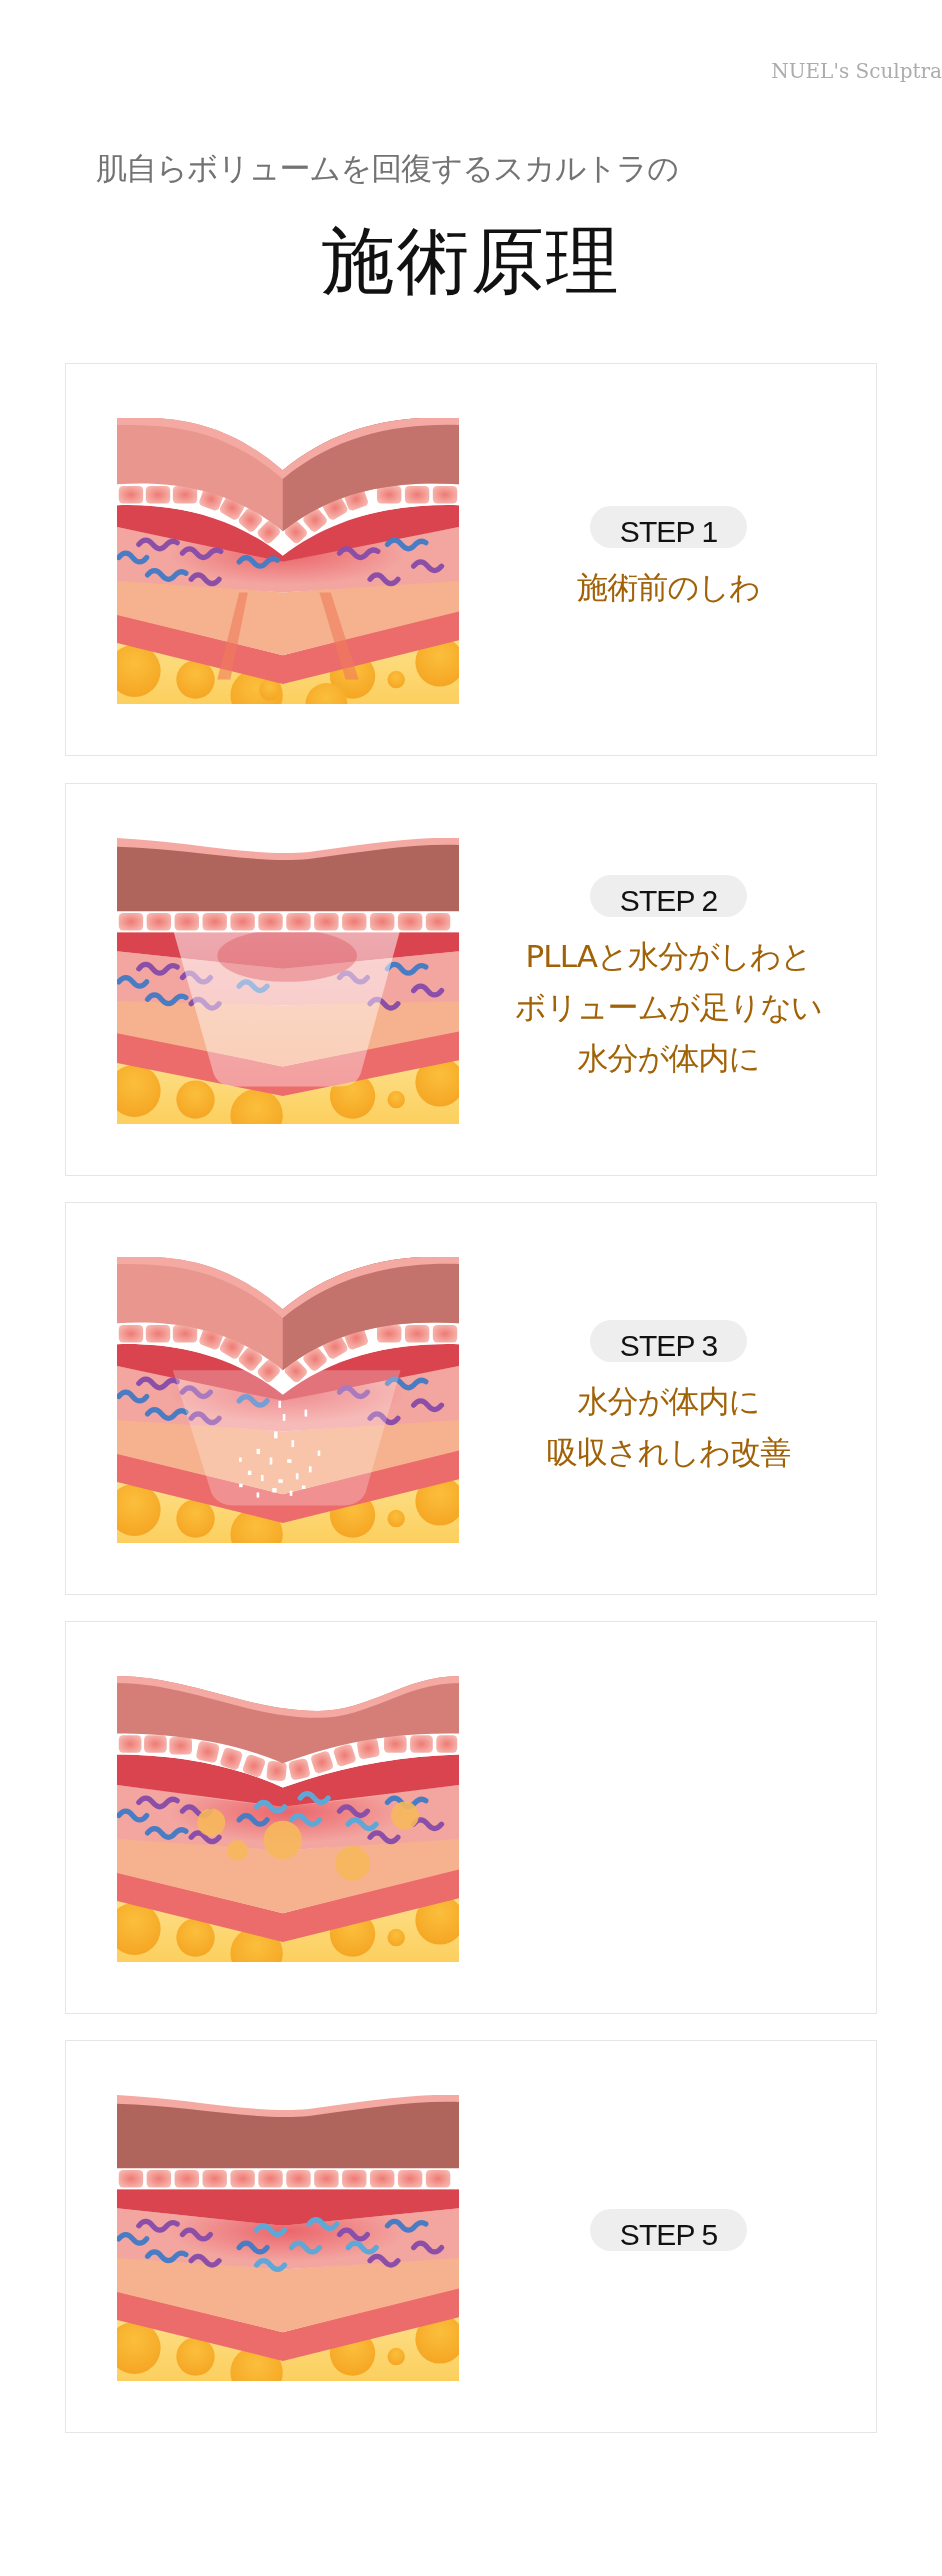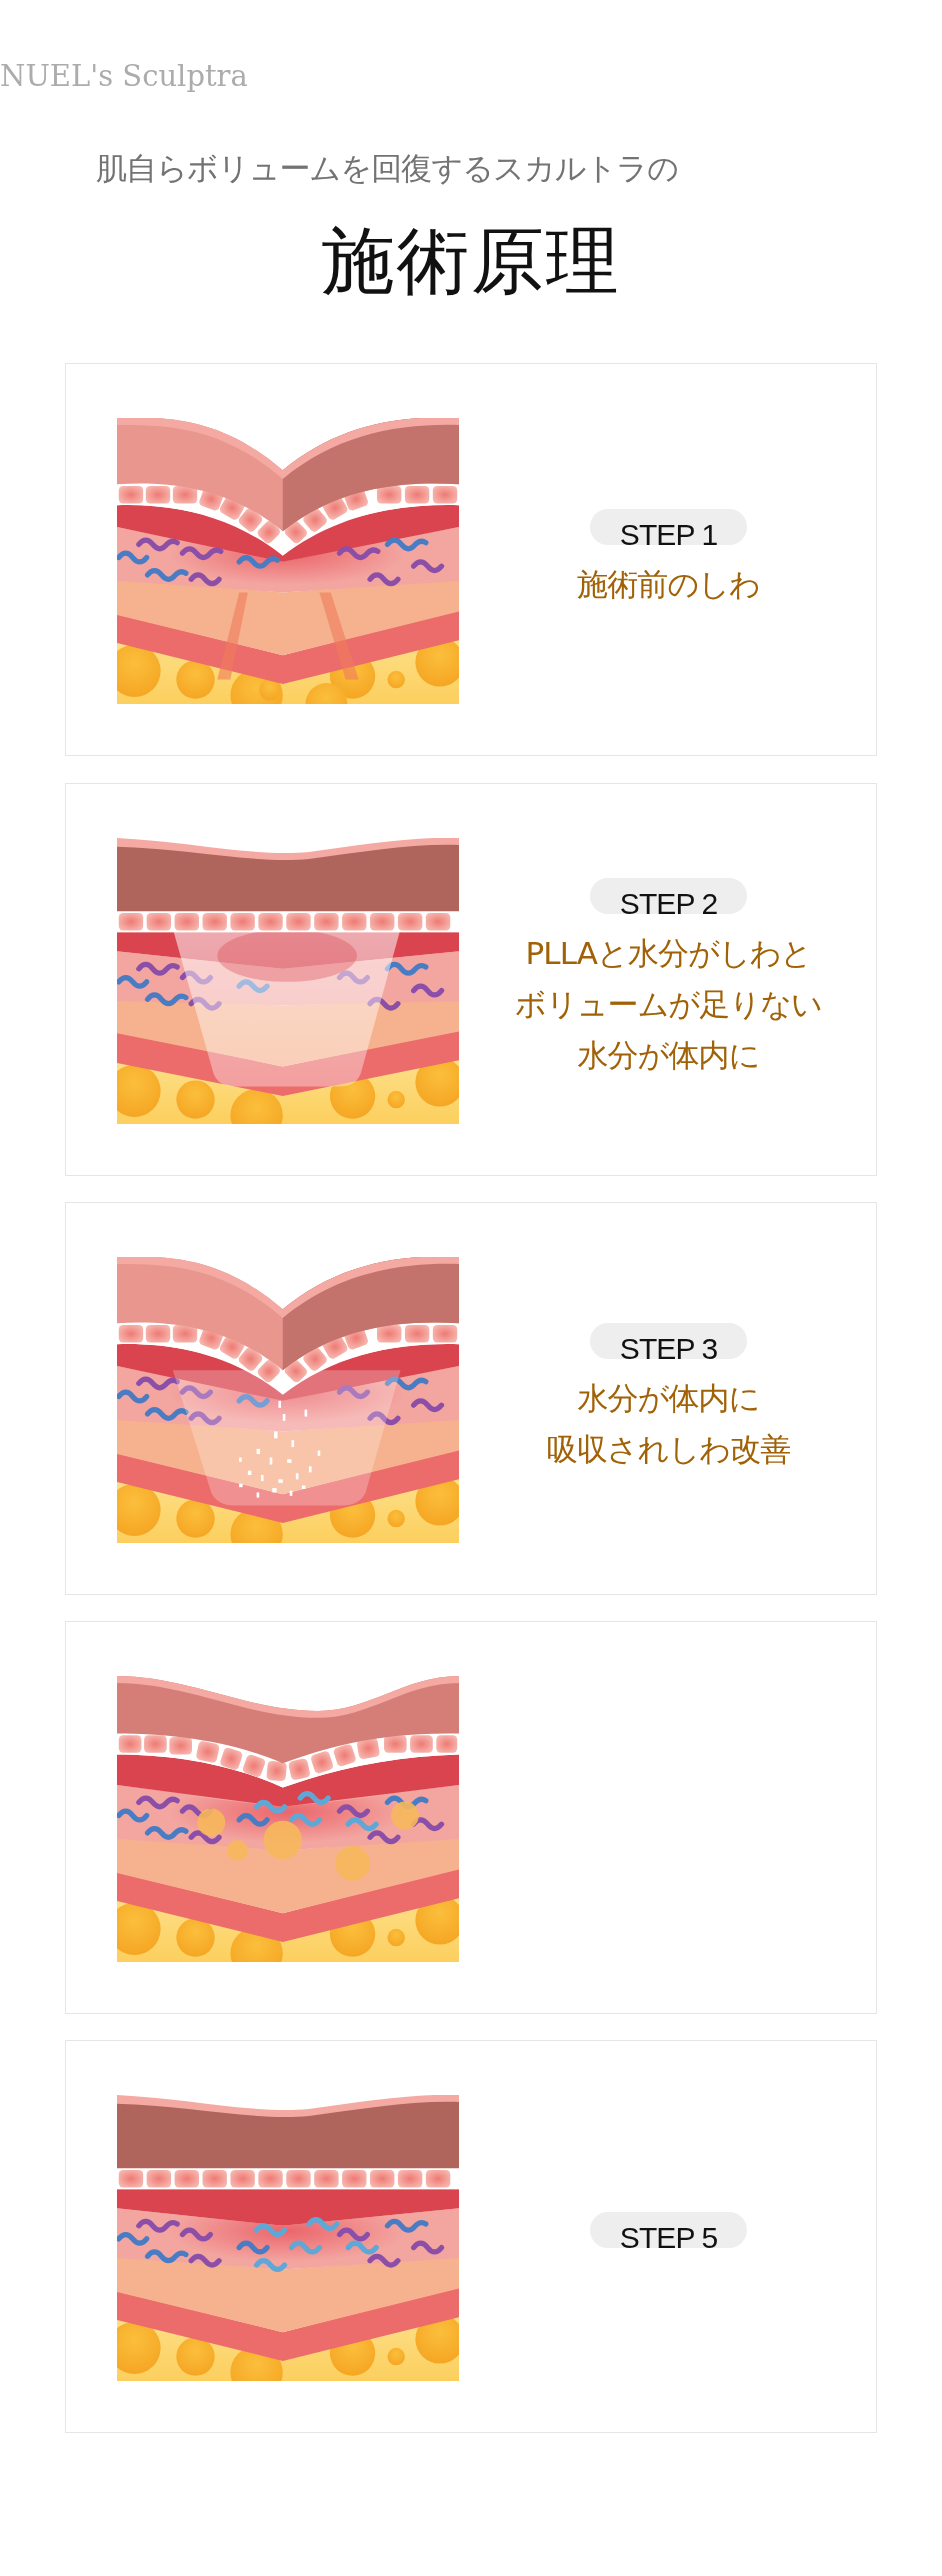--- a/index.html
+++ b/index.html
@@ -8,23 +8,23 @@
     width: 942px;
     height: 2576px;
     position: relative;
     overflow: hidden;
     font-family: "DejaVu Sans", "Liberation Sans", sans-serif;
     color: #111111;
   }
   .brand {
     position: absolute;
     top: 59px; left: 0; width: 942px;
-    text-align: left;
+    text-align: right;
     font-family: "DejaVu Serif", "Liberation Serif", serif;
-    font-size: 29px;
+    font-size: 20px;
     color: #acacac;
     letter-spacing: 0px;
   }
   .subtitle {
     position: absolute;
     top: 148px; left: 0; width: 774px;
     text-align: center;
     font-size: 31px;
     color: #737373;
     letter-spacing: -0.9px;
@@ -61,21 +61,21 @@
     top: 0; bottom: 0;
     display: flex;
     flex-direction: column;
     align-items: center;
     justify-content: center;
   }
   .pill {
     display: inline-block;
     background: #eeeeee;
     border-radius: 26px;
-    height: 36px;
+    height: 42px;
     line-height: 52px;
     padding: 0 30px;
     font-family: "Liberation Sans", "DejaVu Sans", sans-serif;
     font-size: 30px;
     color: #111;
     letter-spacing: -0.9px;
     margin-bottom: 14px;
   }
   .desc {
     text-align: center;

